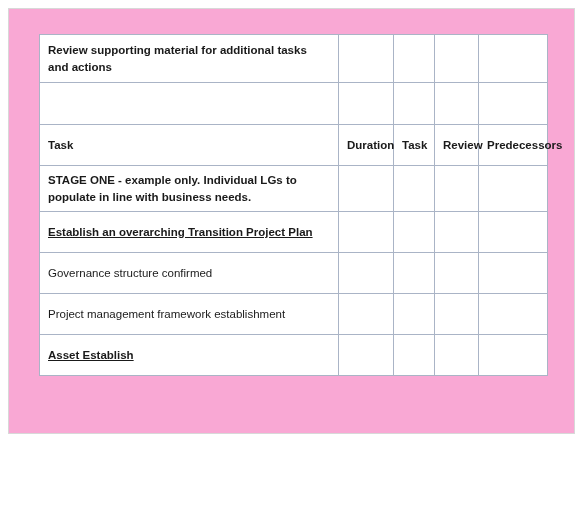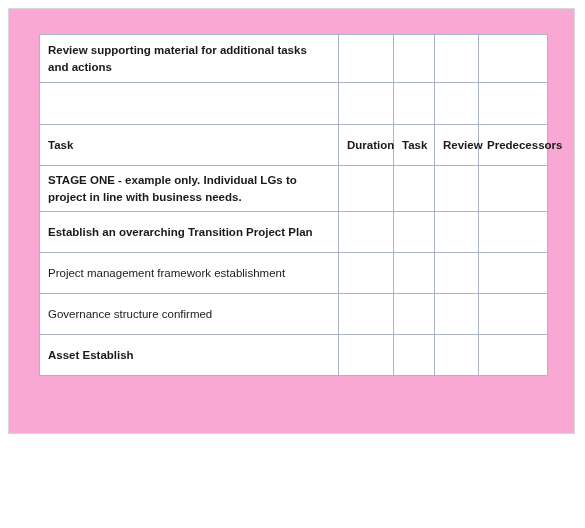--- a/index.html
+++ b/index.html
@@ -83,20 +83,21 @@
   .r-stage td {
     height: 41px;
     font-weight: bold;
     font-size: 12px;
     vertical-align: middle;
   }
   .r-group td {
     height: 41px;
     font-weight: bold;
     font-size: 12px;
+    text-decoration: underline;
   }
   .r-group td.task-cell { padding-left: 16px; }
 
   .r-item td {
     height: 41px;
     font-size: 11.5px;
   }
   .r-item td.task-cell { padding-left: 24px; }
 
   .r-item2 td {
@@ -139,45 +140,45 @@
 
       <tr class="r-header">
         <td class="hdr-task">Task</td>
         <td class="hdr-num">Duration</td>
         <td class="hdr-num">Task</td>
         <td class="hdr-num">Review</td>
         <td class="hdr-pred">Predecessors</td>
       </tr>
 
       <tr class="r-stage">
-        <td class="task-cell">STAGE ONE - example only. Individual LGs to project in line with business needs.</td>
+        <td class="task-cell">STAGE ONE - example only. Individual LGs to populate in line with business needs.</td>
         <td></td>
         <td></td>
         <td></td>
         <td></td>
       </tr>
 
       <tr class="r-group">
         <td class="task-cell">Establish an overarching Transition Project Plan</td>
         <td></td>
         <td></td>
         <td></td>
         <td></td>
       </tr>
 
       <tr class="r-item">
-        <td class="task-cell">Project management framework establishment</td>
+        <td class="task-cell">Governance structure confirmed</td>
         <td></td>
         <td></td>
         <td></td>
         <td></td>
       </tr>
 
       <tr class="r-item">
-        <td class="task-cell">Governance structure confirmed</td>
+        <td class="task-cell">Project management framework establishment</td>
         <td></td>
         <td></td>
         <td></td>
         <td></td>
       </tr>
 
 
       <tr class="r-group">
         <td class="task-cell">Asset Establish</td>
         <td></td>

